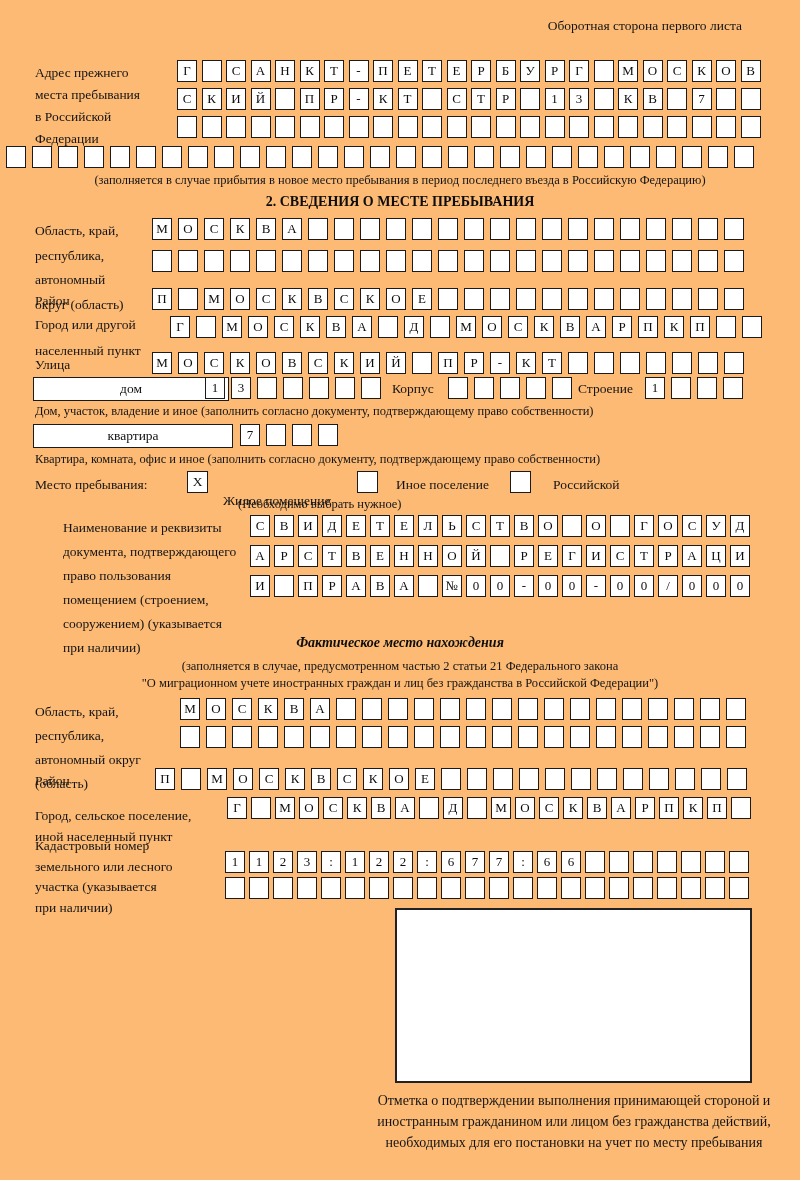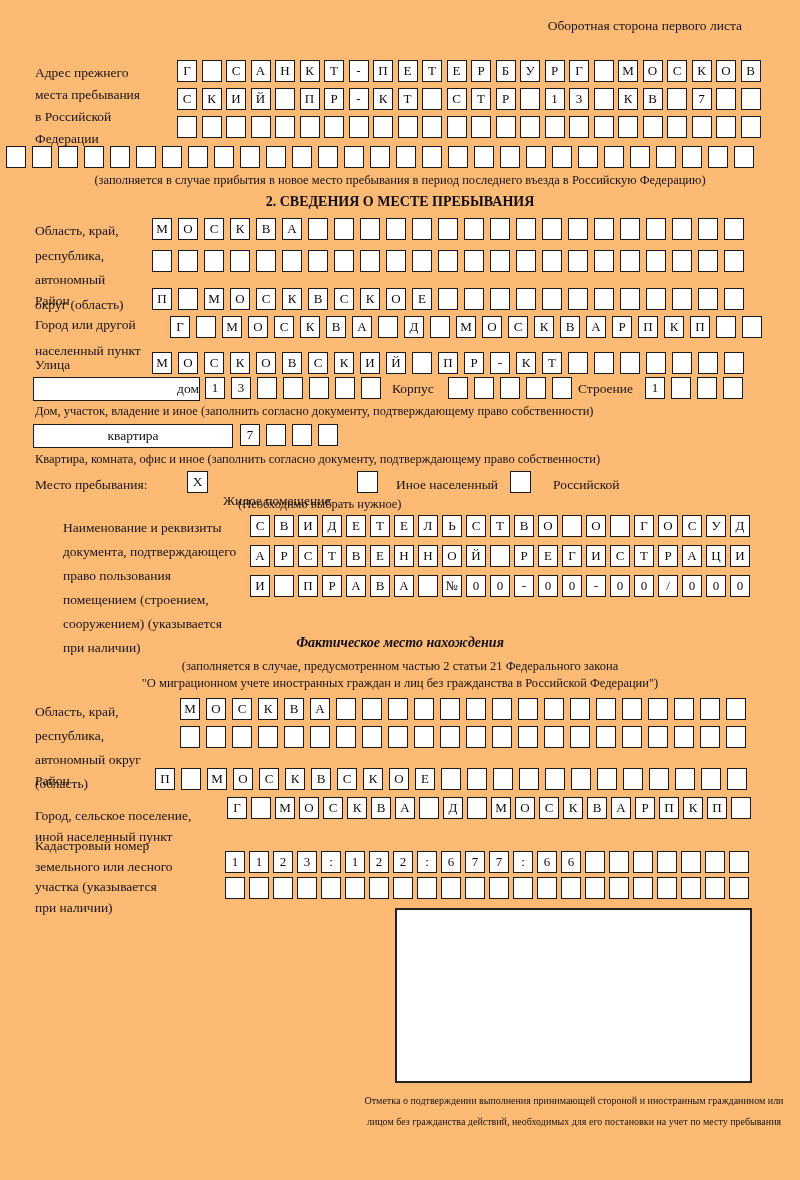--- a/index.html
+++ b/index.html
@@ -267,21 +267,21 @@
       <span class="cell">Т</span>
       <span class="cell"></span>
       <span class="cell"></span>
       <span class="cell"></span>
       <span class="cell"></span>
       <span class="cell"></span>
       <span class="cell"></span>
       <span class="cell"></span>
     </div>
 
-  <div class="abs namedbox" style="left:33px;top:377px;width:167px;text-align:right;">дом</div>
+  <div class="abs namedbox" style="left:33px;top:377px;width:196px;">дом</div>
   <div class="abs cells" style="left:205px;top:377px;gap:6px;">
       <span class="cell">1</span>
       <span class="cell">3</span>
       <span class="cell"></span>
       <span class="cell"></span>
       <span class="cell"></span>
       <span class="cell"></span>
       <span class="cell"></span>
     </div>
   <div class="abs lbl" style="left:392px;top:378px;">Корпус</div>
@@ -307,21 +307,21 @@
       <span class="cell"></span>
       <span class="cell"></span>
       <span class="cell"></span>
     </div>
   <div class="abs cap" style="left:35px;top:452px;">Квартира, комната, офис и иное (заполнить согласно документу, подтверждающему право собственности)</div>
 
   <div class="abs lbl" style="left:35px;top:474px;">Место пребывания:</div>
   <div class="chk" style="left:187px;top:471px;">X</div>
   <div class="abs lbl" style="left:223px;top:474px;margin-top:16px;">Жилое помещение</div>
   <div class="chk" style="left:357px;top:471px;"></div>
-  <div class="abs lbl" style="left:396px;top:474px;">Иное населенный</div>
+  <div class="abs lbl" style="left:396px;top:474px;">Иное поселение</div>
   <div class="chk" style="left:510px;top:471px;"></div>
   <div class="abs lbl" style="left:553px;top:474px;">Российской</div>
   <div class="abs cap" style="left:238px;top:497px;">(Необходимо выбрать нужное)</div>
 
   <div class="abs lbl" style="left:35px;top:516px;width:178px;line-height:24px;margin-left:28px;">Наименование и реквизиты документа, подтверждающего право пользования помещением (строением, сооружением) (указывается при наличии)</div>
   <div class="abs cells" style="left:250px;top:515px;gap:4px;">
       <span class="cell">С</span>
       <span class="cell">В</span>
       <span class="cell">И</span>
       <span class="cell">Д</span>
@@ -541,15 +541,15 @@
       <span class="cell"></span>
       <span class="cell"></span>
       <span class="cell"></span>
       <span class="cell"></span>
       <span class="cell"></span>
       <span class="cell"></span>
       <span class="cell"></span>
     </div>
 
   <div class="abs stampbox" style="left:395px;top:908px;width:357px;height:175px;"></div>
-  <div class="abs cap" style="left:352px;top:1090px;width:444px;text-align:center;font-size:10px;line-height:21px;">Отметка о подтверждении выполнения принимающей стороной и иностранным гражданином или лицом без гражданства действий, необходимых для его постановки на учет по месту пребывания</div>
+  <div class="abs cap" style="left:352px;top:1090px;width:444px;text-align:center;font-size:14px;line-height:21px;">Отметка о подтверждении выполнения принимающей стороной и иностранным гражданином или лицом без гражданства действий, необходимых для его постановки на учет по месту пребывания</div>
 
 </div>
 
 </body></html>

